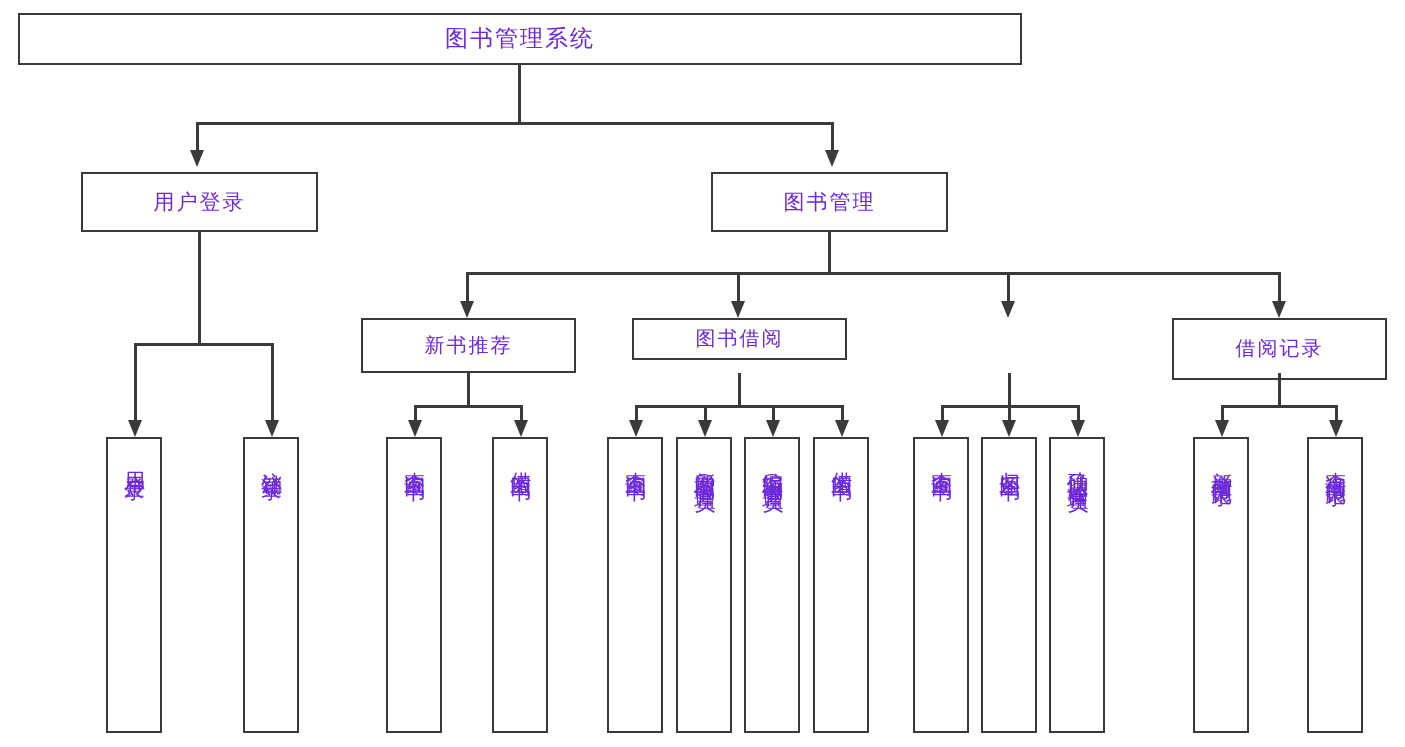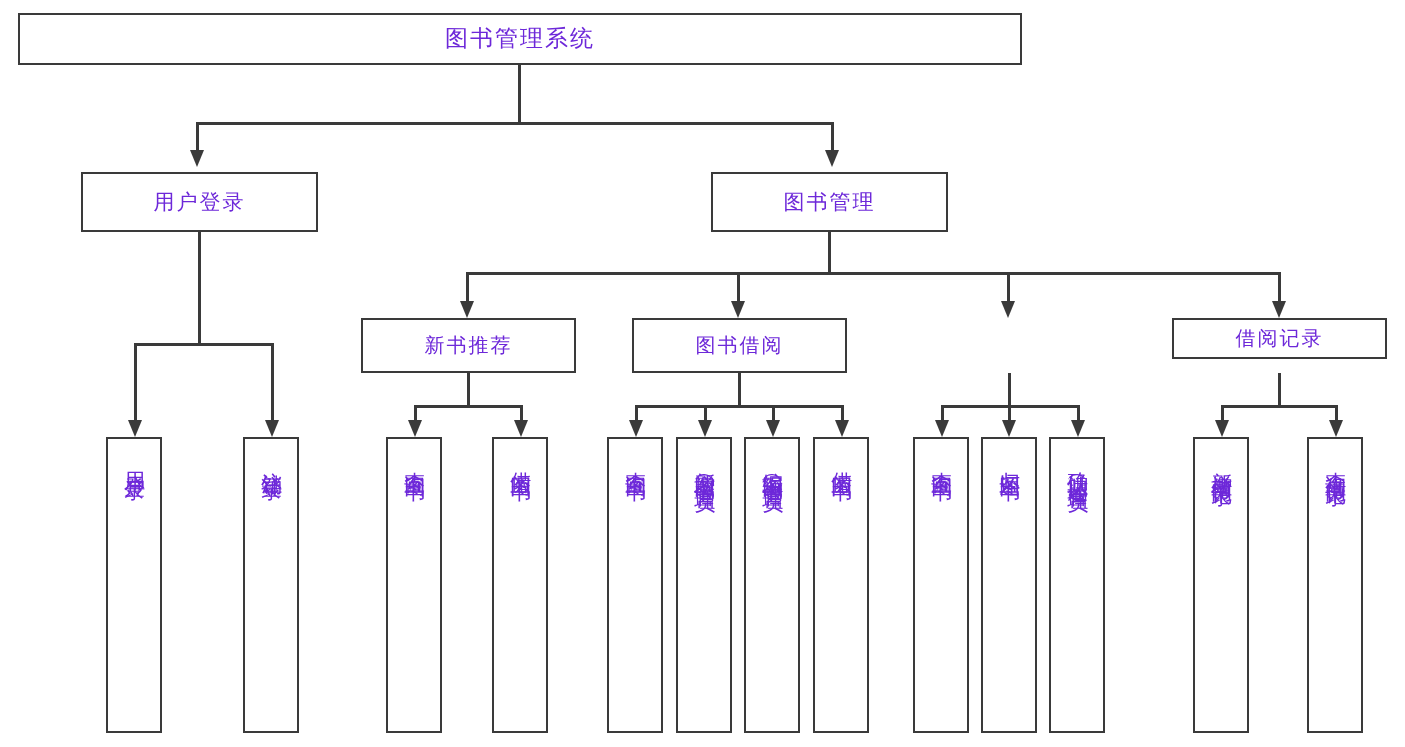--- a/index.html
+++ b/index.html
@@ -124,26 +124,26 @@
   <div class="wire v" style="left:1007px; top:272px; width:2.5px; height:30px;"></div>
   <div class="arrow" style="left:1001px; top:301px;"></div>
 
   <div class="wire v" style="left:1278px; top:272px; width:2.5px; height:30px;"></div>
   <div class="arrow" style="left:1272px; top:301px;"></div>
 
   <div class="node lvl3" style="left:361px; top:318px; width:215px; height:55px;">
     <span class="label">新书推荐</span>
   </div>
 
-  <div class="node lvl3" style="left:632px; top:318px; width:215px; height:55px;">
+  <div class="node lvl3" style="left:632px; top:318px; width:215px; height:42px;">
     <span class="label">图书借阅</span>
   </div>
 
 
-  <div class="node lvl3" style="left:1172px; top:318px; width:215px; height:41px;">
+  <div class="node lvl3" style="left:1172px; top:318px; width:215px; height:62px;">
     <span class="label">借阅记录</span>
   </div>
 
   <div class="wire v" style="left:467px; top:373px; width:2.5px; height:33px;"></div>
   <div class="wire h" style="left:414px; top:405px; width:108px; height:2.5px;"></div>
   <div class="wire v" style="left:414px; top:405px; width:2.5px; height:17px;"></div>
   <div class="arrow" style="left:408px; top:420px;"></div>
   <div class="wire v" style="left:520px; top:405px; width:2.5px; height:17px;"></div>
   <div class="arrow" style="left:514px; top:420px;"></div>
 

